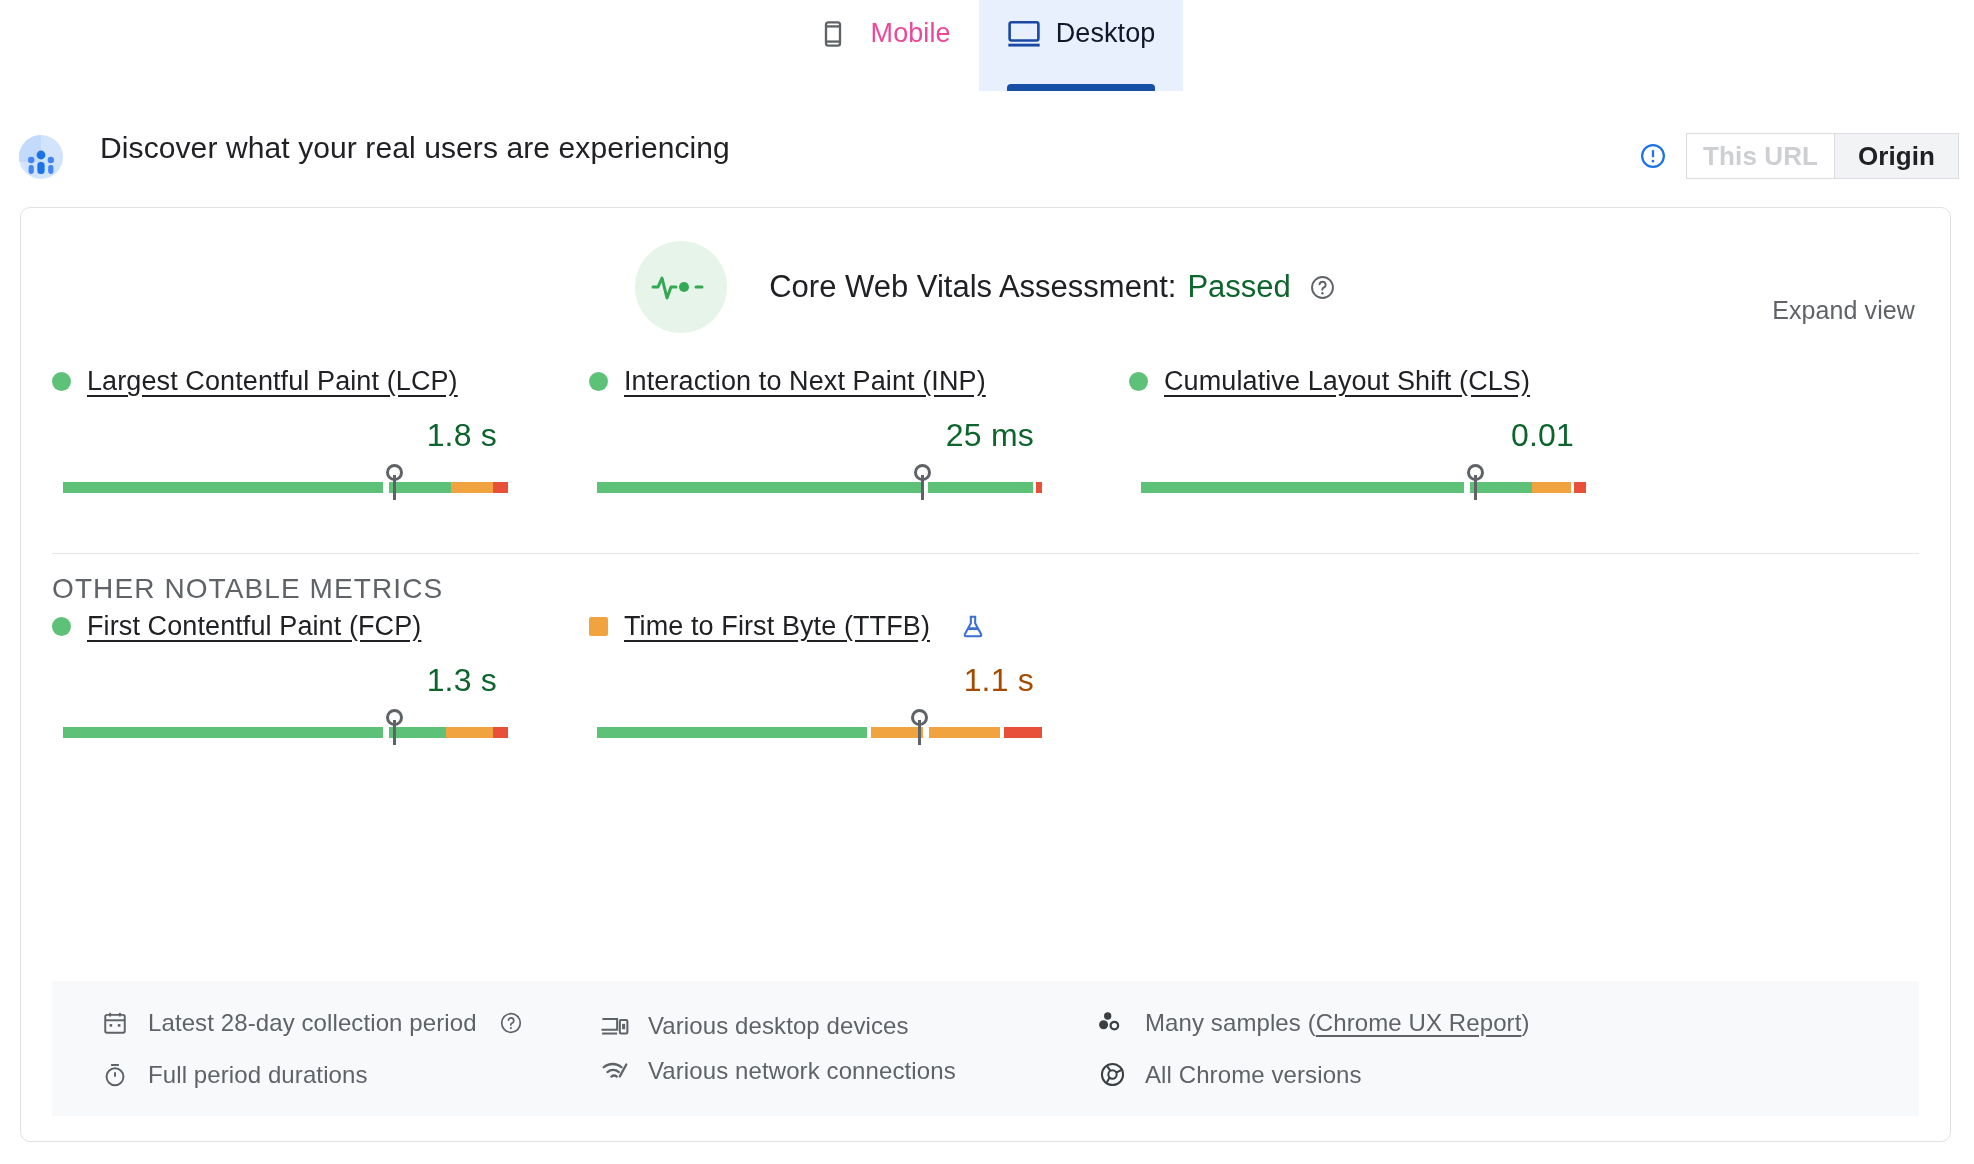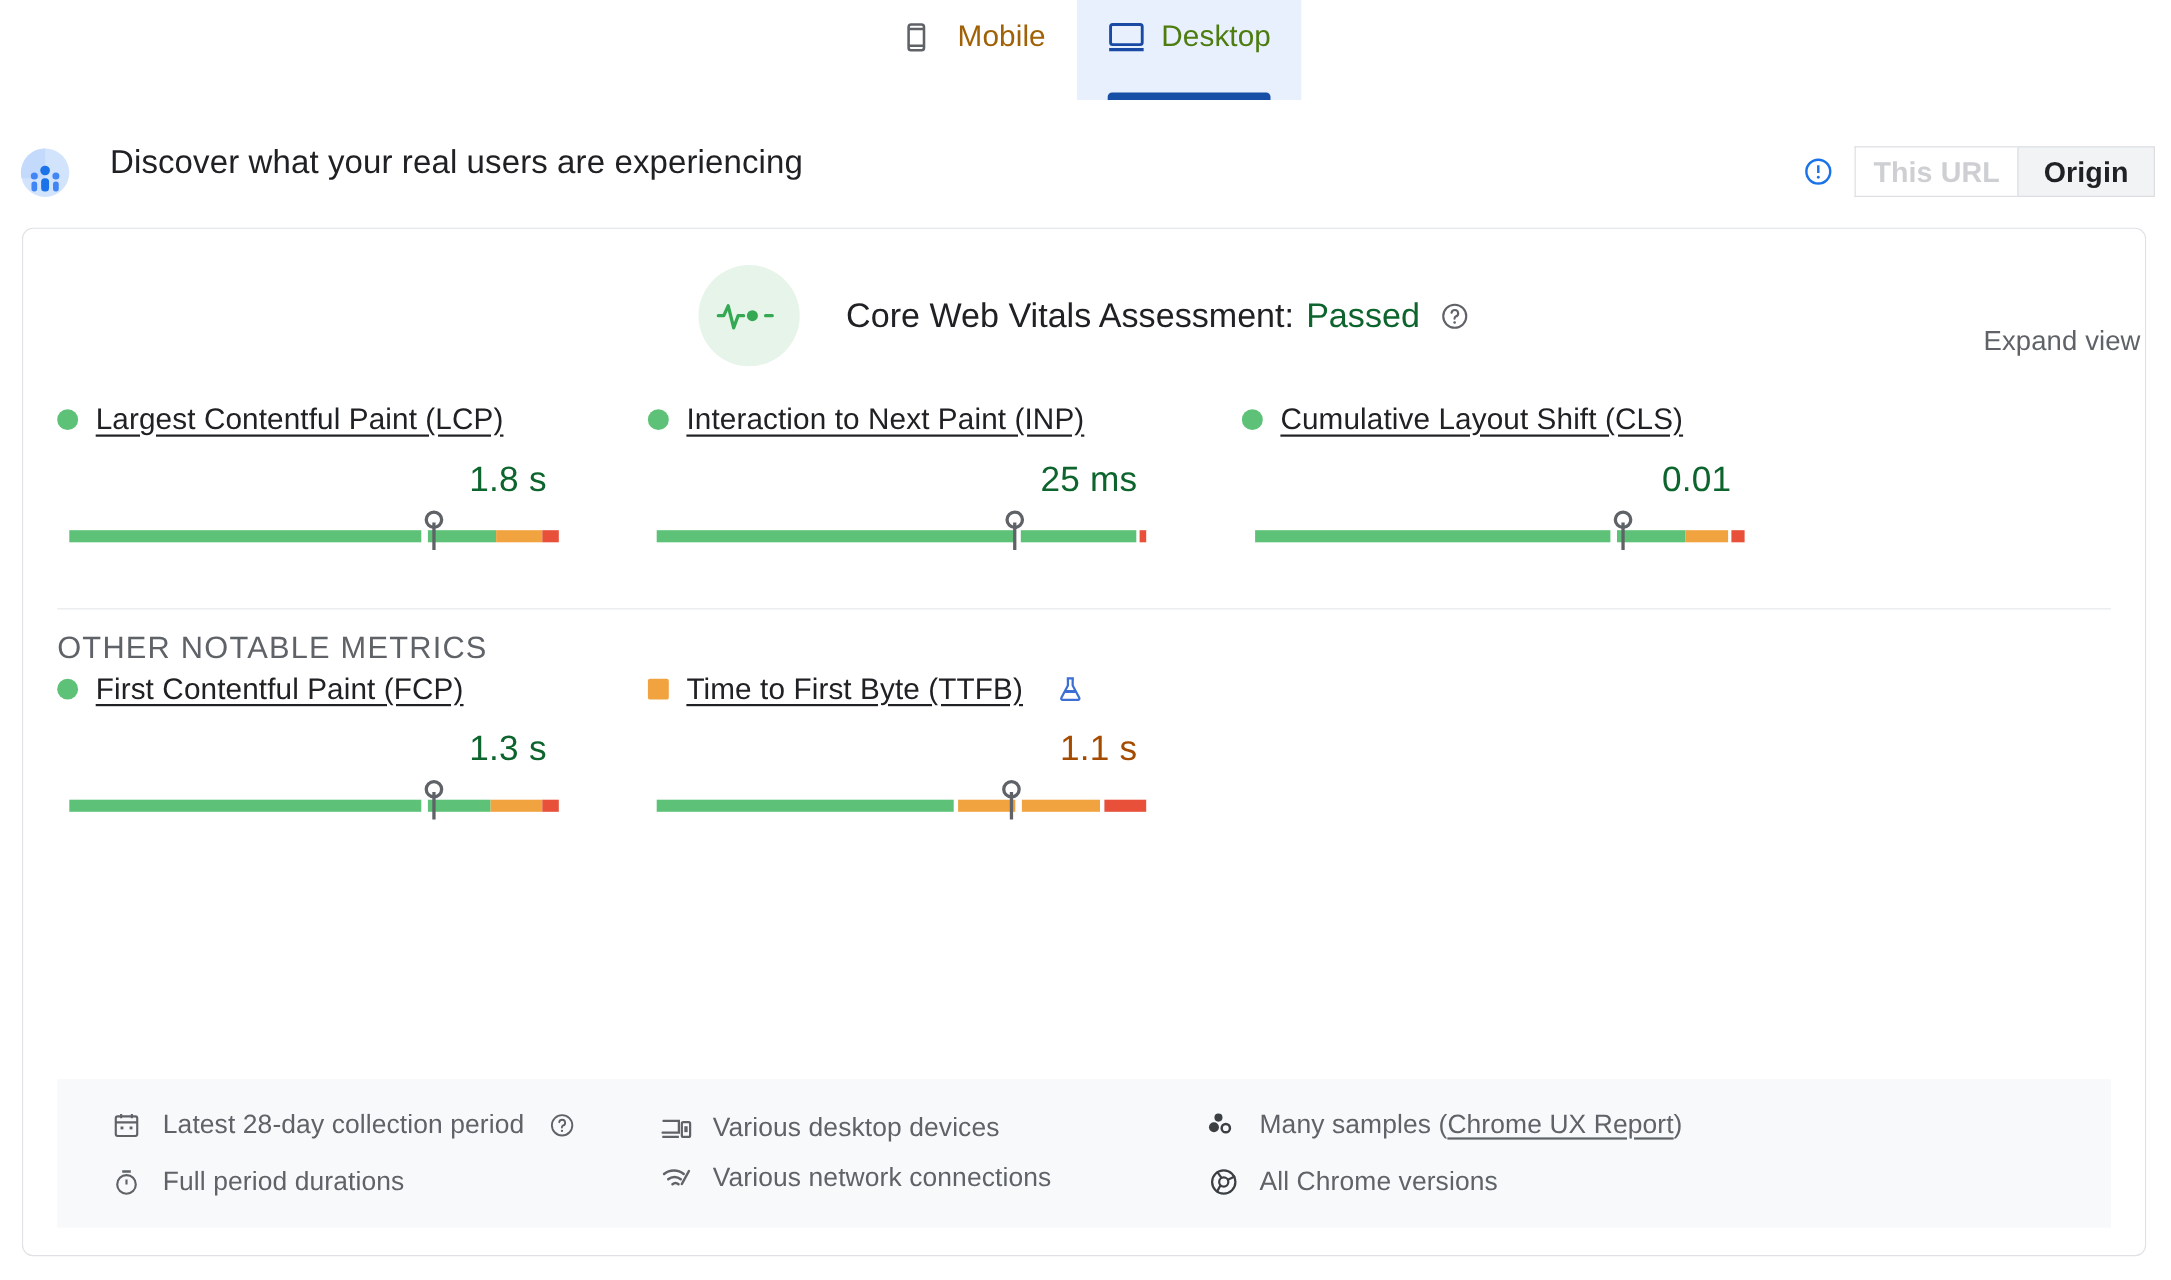--- a/index.html
+++ b/index.html
@@ -18,22 +18,22 @@
     display: flex; justify-content: center; align-items: flex-start;
   }
   .tab {
     display: flex; align-items: center; gap: 15px;
     height: 91px; padding: 0 28px;
     cursor: pointer; position: relative;
     font-size: 27px; letter-spacing: .1px;
   }
   .tab .tlabel { padding-bottom: 24px; }
   .tab .ticon { display: flex; align-items: center; padding-bottom: 24px; }
-  .tab-mobile { color: #a16207; gap: 24px; }
-  .tab-desktop { color: #4d7c0f; background: #e8f0fe; text-align: right; }
+  .tab-mobile { color: #ec4899; gap: 24px; }
+  .tab-desktop { color: #0f172a; background: #e8f0fe; text-align: right; }
   .tab-desktop .tab-underline {
     position: absolute; left: 28px; right: 28px; bottom: 0;
     height: 7px; background: #174ea6; border-radius: 4px 4px 0 0;
   }
   .globe-wrap { position: absolute; left: 18px; top: 134px; width: 46px; height: 46px; }
   .sec-title {
     position: absolute; left: 100px; top: 131px;
     font-size: 30px; color: #202124; font-weight: 400; letter-spacing: .1px;
     white-space: nowrap;
   }
@@ -67,21 +67,21 @@
   .pulse-badge {
     width: 92px; height: 92px; border-radius: 50%;
     background: #e6f4ea; display: flex; align-items: center; justify-content: center;
     margin-right: 42px;
   }
   .cwv-text { font-size: 31px; color: #202124; display: flex; align-items: center; gap: 0; }
   .cwv-text .passed { color: #0d652d; margin-left: 11px; }
   .cwv-help { margin-left: 18px; display: flex; align-items: center; }
 
   .expand-view {
-    position: absolute; right: 4px; top: 88px;
+    position: absolute; right: 35px; top: 88px;
     font-size: 25px; color: #5f6368; cursor: pointer; letter-spacing: .1px;
   }
 
   
   .metrics-row {
     position: absolute; left: 0; top: 155px; width: 100%;
     display: flex;
   }
   .metrics-row.row2 { top: 400px; }
   .metric { position: relative; width: 507px; margin-left: 10px; }

